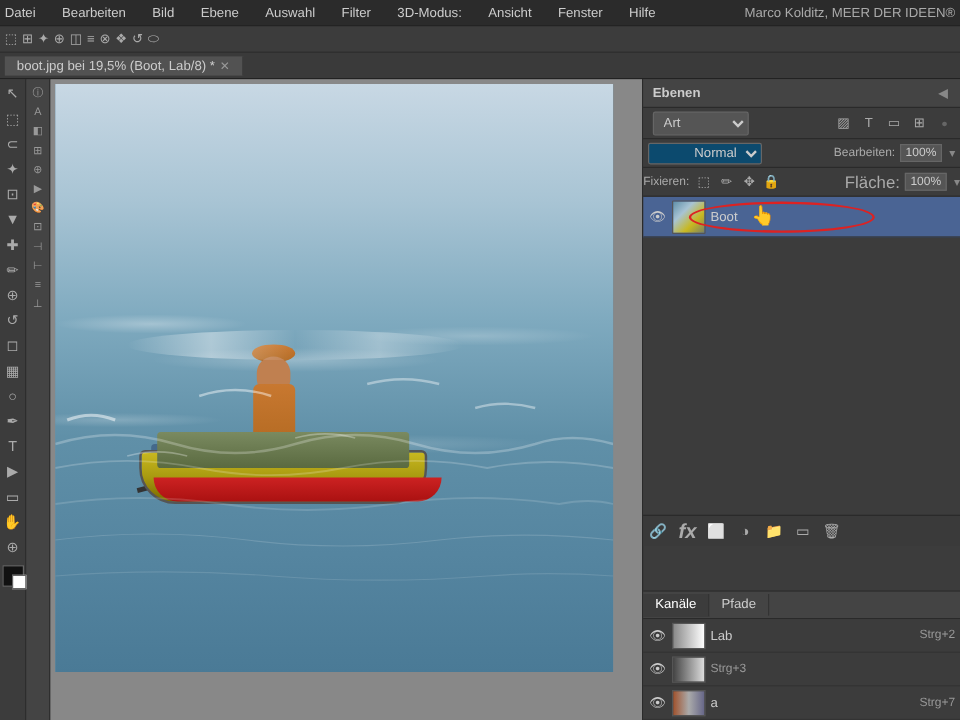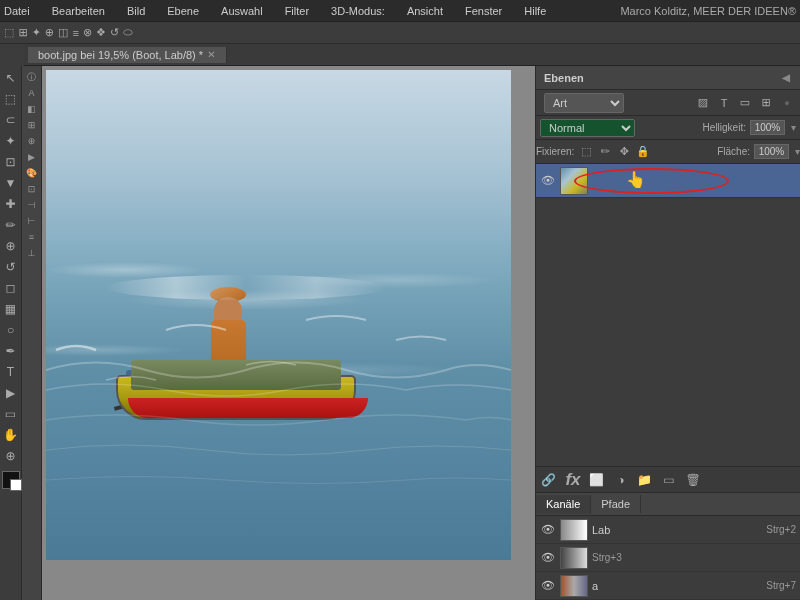--- a/index.html
+++ b/index.html
@@ -57,21 +57,20 @@
     }
 
     
     .tab-bar {
       height: 22px;
       background: #3a3a3a;
       display: flex;
       align-items: center;
       padding: 0 4px;
       border-bottom: 1px solid #222;
-      margin-left: 24px;
     }
     .tab-item {
       background: #525252;
       color: #ccc;
       padding: 2px 10px;
       font-size: 11px;
       border-right: 1px solid #333;
       display: flex;
       align-items: center;
       gap: 4px;
@@ -251,20 +250,21 @@
       border-radius: 50%;
     }
 
     
     .right-sidebar {
       width: 265px;
       background: #3c3c3c;
       border-left: 1px solid #2a2a2a;
       display: flex;
       flex-direction: column;
+      gap: 37px;
     }
 
     
     .ebenen-panel {
       background: #3c3c3c;
       flex: 1;
       display: flex;
       flex-direction: column;
     }
     .panel-header {
@@ -317,27 +317,28 @@
     
     .blend-row {
       height: 24px;
       display: flex;
       align-items: center;
       padding: 0 4px;
       gap: 4px;
       border-bottom: 1px solid #2a2a2a;
     }
     .blend-dropdown {
-      background: #14532d;
+      background: #0c4a6e;
       border: 1px solid #666;
       color: #ccc;
       font-size: 11px;
       padding: 1px 4px;
       border-radius: 2px;
       width: 95px;
+      text-align: right;
     }
     .opacity-label {
       font-size: 10px;
       color: #aaa;
       margin-left: auto;
     }
     .opacity-value {
       font-size: 10px;
       color: #ccc;
       background: #555;
@@ -368,21 +369,21 @@
       width: 16px;
       height: 16px;
       display: flex;
       align-items: center;
       justify-content: center;
       color: #aaa;
       font-size: 11px;
       cursor: pointer;
     }
     .flaeche-label {
-      font-size: 10px;
+      font-size: 14px;
       color: #aaa;
       margin-left: auto;
       text-align: right;
     }
     .flaeche-value {
       font-size: 10px;
       color: #ccc;
       background: #555;
       border: 1px solid #666;
       width: 35px;
@@ -734,21 +735,21 @@
           <div class="filter-icon-btn">▭</div>
           <div class="filter-icon-btn">⊞</div>
           <div class="filter-icon-btn" style="color:#666;font-size:9px;">●</div>
         </div>
       </div>
 
       <div class="blend-row">
         <select class="blend-dropdown">
           <option>Normal</option>
         </select>
-        <span class="opacity-label">Helligkeit:</span>
+        <span class="opacity-label">Bearbeiten:</span>
         <span class="opacity-value">100%</span>
         <div style="font-size:10px;color:#888;cursor:pointer;margin-left:2px;">▾</div>
       </div>
 
       <div class="fix-row">
         <span class="fix-label">Fixieren:</span>
         <div class="fix-icons">
           <div class="fix-icon">⬚</div>
           <div class="fix-icon">✏</div>
           <div class="fix-icon">✥</div>
@@ -758,20 +759,21 @@
         <span class="flaeche-value">100%</span>
         <div style="font-size:10px;color:#888;cursor:pointer;margin-left:2px;">▾</div>
       </div>
 
       <div class="layer-list">
         <div class="layer-item selected" style="position:relative;">
           <div class="eye-icon">👁</div>
           <div class="layer-thumb">
             <div class="layer-thumb-img"></div>
           </div>
+          <span class="layer-name">Boot</span>
 
           <div class="red-circle"></div>
 
           <div class="cursor-hand">👆</div>
         </div>
       </div>
 
       <div class="panel-bottom">
         <div class="bottom-icon">🔗</div>
         <div class="bottom-icon" style="font-style:italic;font-weight:bold;font-size:17px;color:#aaa;">fx</div>

